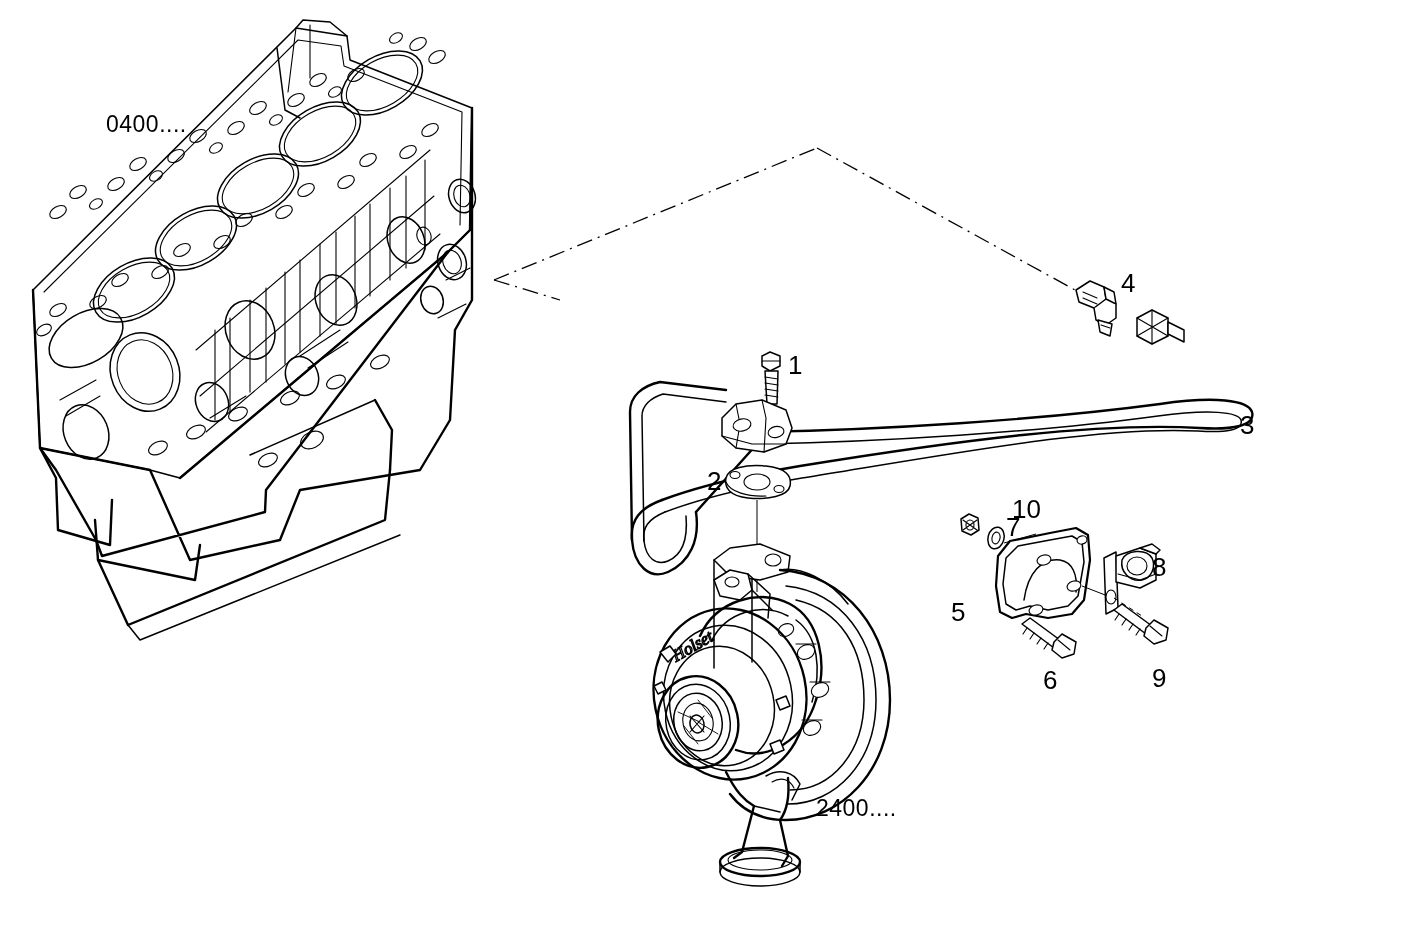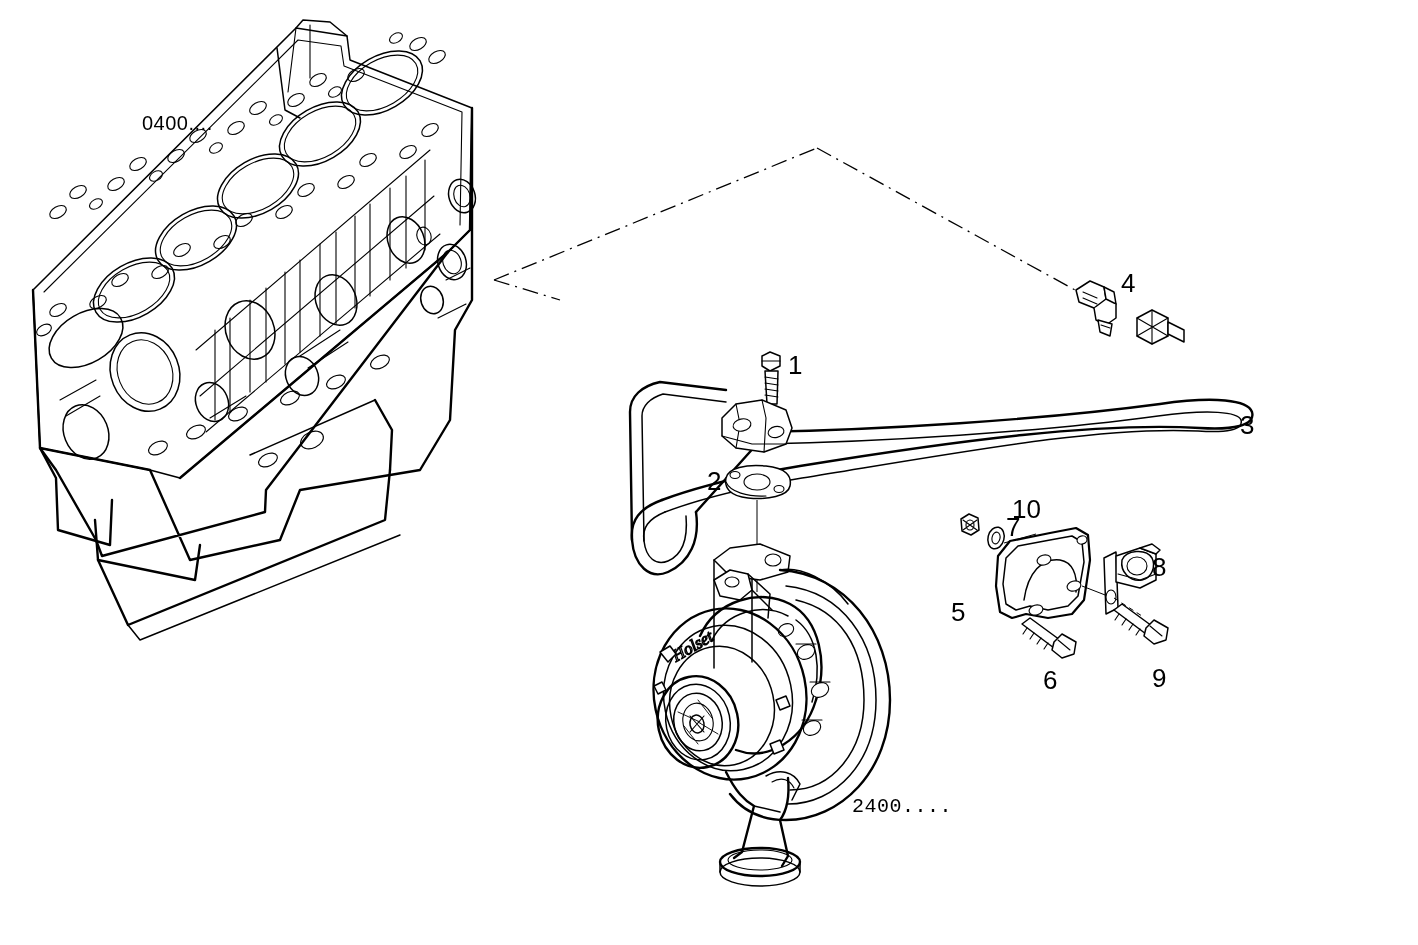--- a/index.html
+++ b/index.html
@@ -3,21 +3,21 @@
 <meta charset="utf-8">
 <title>Turbocharger Oil Supply Parts Diagram</title>
 <style>
   html,body{margin:0;padding:0;background:#ffffff;}
   body{width:1418px;height:945px;overflow:hidden;
        font-family:"Liberation Sans", sans-serif;color:#000;}
   #stage{position:relative;width:1418px;height:945px;background:#fff;}
   #stage svg{position:absolute;top:0;left:0;}
   .lbl{position:absolute;font-family:"Liberation Sans",sans-serif;
        color:#000;white-space:nowrap;line-height:1;}
-  .grp-lbl{font-size:20px;letter-spacing:0.5px;margin-left:36px;}
+  .grp-lbl{font-size:23px;letter-spacing:0.5px;}
   .num-lbl{font-size:26px;}
 </style>
 </head>
 <body>
 
 <div id="stage">
 
 <svg width="1418" height="945" viewBox="0 0 1418 945">
   <defs>
     <style>
@@ -379,21 +379,21 @@
     <path class="thin" d="M1119 614 L1115 620 M1126 619 L1122 625 M1133 624 L1129 630 M1140 629 L1136 635"></path>
     <path class="wht" d="M1146 628 L1154 620 L1168 628 L1166 640 L1154 644 L1144 636 Z"></path>
     <path class="thin" d="M1150 626 L1162 636"></path>
   </g>
 
   <path class="leadd" d="M1114 598 L1142 616"></path>
 
 </svg>
 
 <div class="lbl grp-lbl" style="left:106px;top:113px;">0400....</div>
-<div class="lbl grp-lbl" style="left:816px;top:797px;font-family:Liberation Mono, monospace;">2400....</div>
+<div class="lbl grp-lbl" style="left:816px;top:797px;">2400....</div>
 
 <div class="lbl num-lbl" style="left:788px;top:352px;">1</div>
 <div class="lbl num-lbl" style="left:707px;top:468px;">2</div>
 <div class="lbl num-lbl" style="left:1240px;top:412px;">3</div>
 <div class="lbl num-lbl" style="left:1121px;top:270px;">4</div>
 <div class="lbl num-lbl" style="left:951px;top:599px;">5</div>
 <div class="lbl num-lbl" style="left:1043px;top:667px;">6</div>
 <div class="lbl num-lbl" style="left:1006px;top:514px;">7</div>
 <div class="lbl num-lbl" style="left:1152px;top:554px;">8</div>
 <div class="lbl num-lbl" style="left:1152px;top:665px;">9</div>

